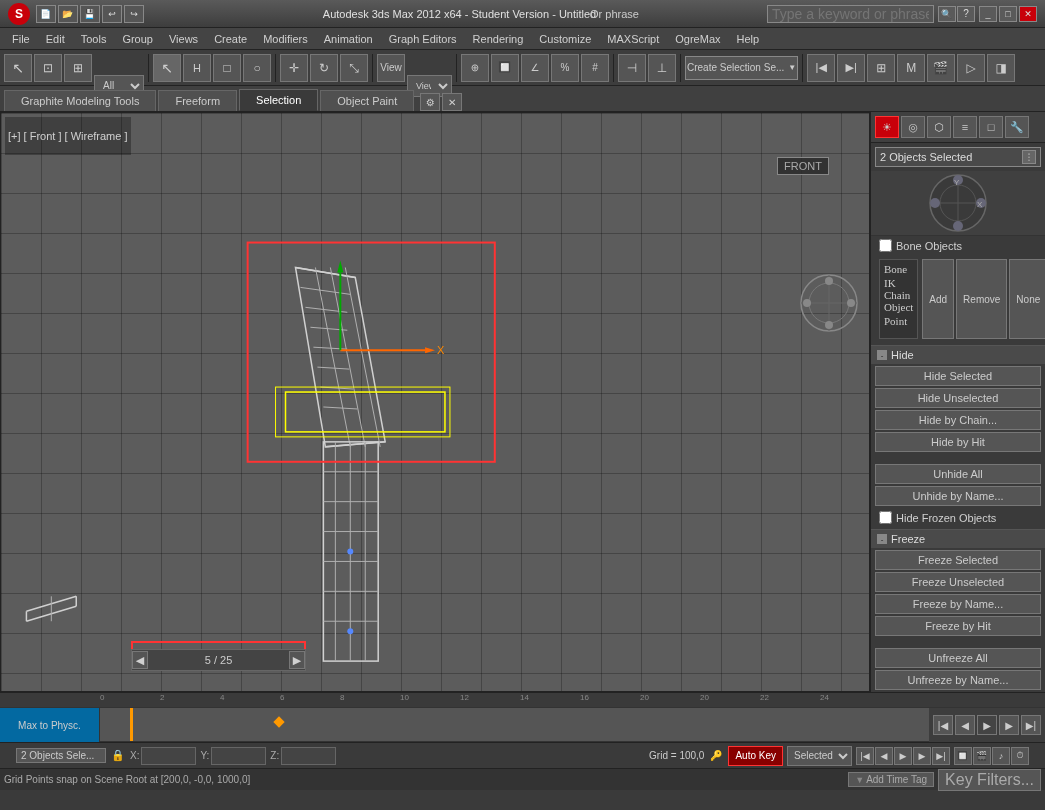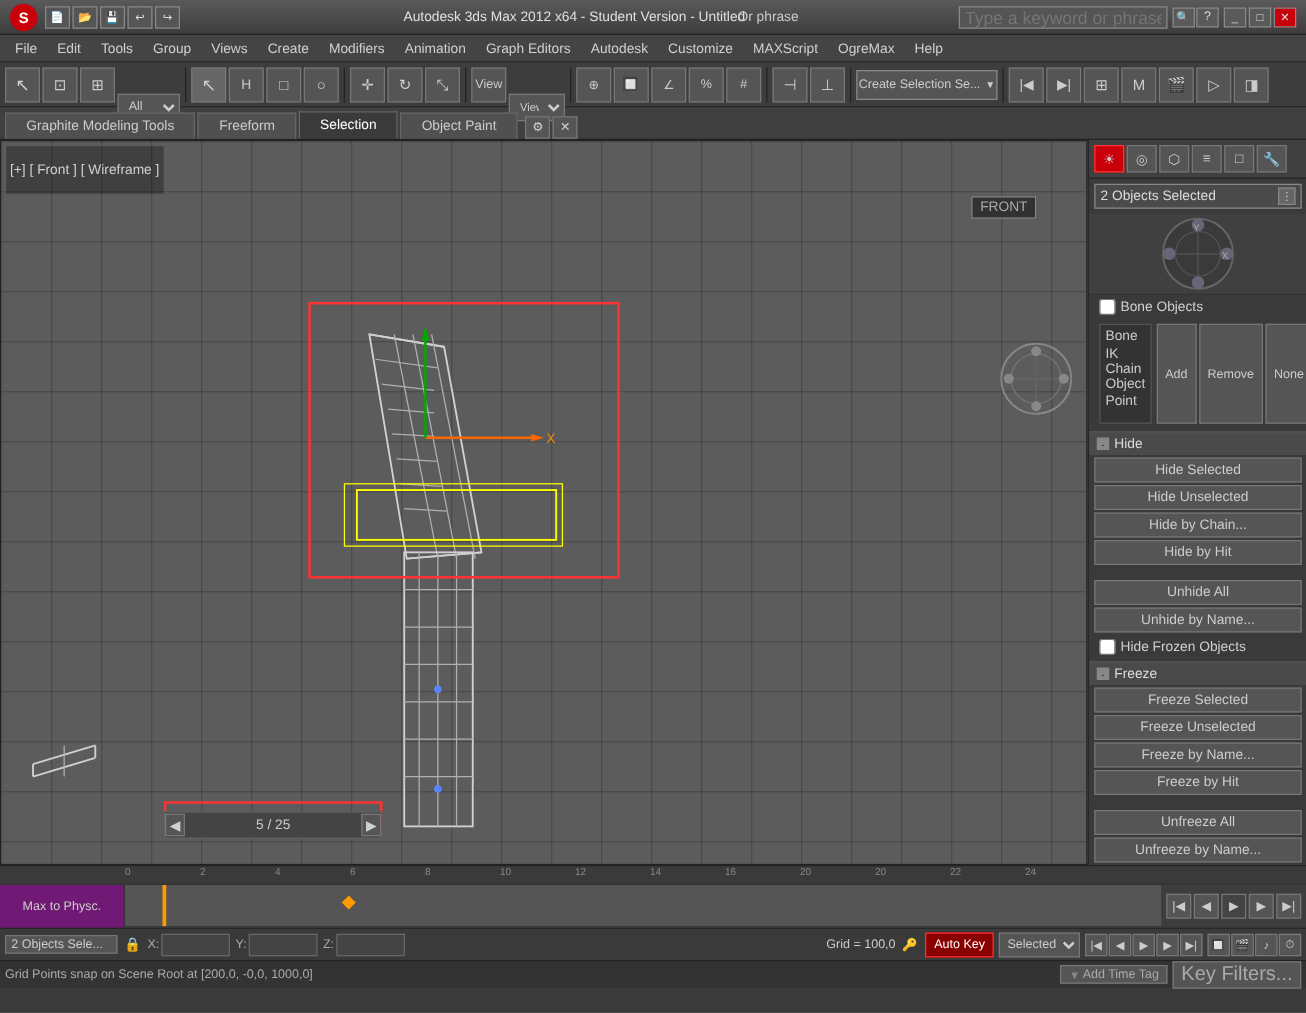--- a/index.html
+++ b/index.html
@@ -45,21 +45,21 @@
 
     .rp-section { margin: 2px 0; }
     .rp-section-header { background: #4a4a4a; padding: 3px 6px; color: #ddd; font-size: 11px; display: flex; align-items: center; border-top: 1px solid #555; }
     .rp-section-toggle { width: 10px; height: 10px; background: #888; margin-right: 4px; display: inline-flex; align-items: center; justify-content: center; font-size: 8px; color: #222; cursor: pointer; }
 
     .rp-checkbox-row { display: flex; align-items: center; padding: 3px 8px; font-size: 11px; }
     .rp-checkbox-row input { margin-right: 4px; }
 
     .rp-bone-area { display: flex; padding: 4px 8px; gap: 4px; }
     .rp-bone-list { flex: 1; background: #333; border: 1px solid #555; min-height: 80px; padding: 2px; font-size: 11px; color: #ccc; }
-    .rp-bone-list .bone-item { padding: 1px 2px; display: block; cursor: pointer; }
+    .rp-bone-list .bone-item { padding: 1px 2px; display: block; cursor: pointer; font-family: Liberation Serif, serif; }
     .rp-bone-btns { display: flex; flex-direction: row; gap: 2px; }
     .rp-bone-btn { background: #555; border: 1px solid #777; color: #ccc; font-size: 10px; padding: 2px 6px; cursor: pointer; white-space: nowrap; }
 
     .rp-button { display: block; width: calc(100% - 8px); margin: 2px 4px; background: #555; border: 1px solid #777; color: #ccc; font-size: 11px; padding: 3px 6px; cursor: pointer; text-align: center; }
 
     #status-bar { height: 24px; background: #3a3a3a; border-top: 1px solid #222; display: flex; align-items: center; padding: 0 4px; gap: 8px; font-size: 10px; color: #ccc; }
     .transport-btn { width: 20px; height: 20px; background: #555; border: 1px solid #777; display: flex; align-items: center; justify-content: center; cursor: pointer; color: #ccc; font-size: 10px; }
 
     
     #content-area { display: flex; flex: 1; }
@@ -96,21 +96,21 @@
 <div id="menu-bar">
   <div class="menu-item">File</div>
   <div class="menu-item">Edit</div>
   <div class="menu-item">Tools</div>
   <div class="menu-item">Group</div>
   <div class="menu-item">Views</div>
   <div class="menu-item">Create</div>
   <div class="menu-item">Modifiers</div>
   <div class="menu-item">Animation</div>
   <div class="menu-item">Graph Editors</div>
-  <div class="menu-item">Autodesk</div>
+  <div class="menu-item">Rendering</div>
   <div class="menu-item">Customize</div>
   <div class="menu-item">MAXScript</div>
   <div class="menu-item">OgreMax</div>
   <div class="menu-item">Help</div>
 </div>
 
 <div id="toolbar">
 
   <div class="tb-btn" style="font-size:14px;">↖</div>
   <div class="tb-btn">⊡</div>
@@ -368,40 +368,40 @@
         <span style="position:absolute;left:640px;font-size:8px;color:#888;">20</span>
         <span style="position:absolute;left:700px;font-size:8px;color:#888;">20</span>
         <span style="position:absolute;left:760px;font-size:8px;color:#888;">22</span>
         <span style="position:absolute;left:820px;font-size:8px;color:#888;">24</span>
       </div>
     </div>
   </div>
 
   <div style="display:flex;height:34px;align-items:center;">
 
-    <div style="width:100px;height:34px;background:#701a75;border-right:1px solid #333;display:flex;align-items:center;justify-content:center;cursor:pointer;font-size:10px;color:#ccc;">Max to Physc.</div>
+    <div style="width:100px;height:34px;background:#0369a1;border-right:1px solid #333;display:flex;align-items:center;justify-content:center;cursor:pointer;font-size:10px;color:#ccc;">Max to Physc.</div>
 
     <div style="flex:1;height:34px;background:#555;border-bottom:1px solid #333;position:relative;">
 
       <div style="position:absolute;left:30px;top:0;width:3px;height:100%;background:#ff9900;"></div>
 
       <div style="position:absolute;left:175px;top:10px;width:8px;height:8px;background:#ff9900;transform:rotate(45deg);"></div>
     </div>
 
     <div style="display:flex;align-items:center;gap:2px;padding:0 4px;background:#3d3d3d;height:34px;">
       <div class="transport-btn">|◀</div>
       <div class="transport-btn">◀</div>
       <div class="transport-btn" style="background:#444;">▶</div>
       <div class="transport-btn">▶</div>
       <div class="transport-btn">▶|</div>
     </div>
   </div>
 </div>
 
-<div id="status-bar" style="height:26px;background:#3a3a3a;border-top:1px solid #222;display:flex;align-items:center;padding:0 4px;gap:4px;font-size:10px;color:#ccc;">
+<div id="status-bar" style="height:26px;background:#3a3a3a;border-top:1px solid #222;display:flex;align-items:center;padding:0 16px;gap:4px;font-size:10px;color:#ccc;">
 
   <div style="background:#555;border:1px solid #777;padding:1px 4px;font-size:10px;cursor:pointer;min-width:90px;">2 Objects Sele...</div>
   <div style="width:16px;height:16px;display:flex;align-items:center;justify-content:center;font-size:11px;">🔒</div>
 
   <div style="display:flex;align-items:center;gap:2px;">
     <label style="color:#aaa;">X:</label>
     <input style="width: 55px; background: rgb(68, 68, 68); border: 1px solid rgb(102, 102, 102); color: rgb(204, 204, 204); font-size: 10px; padding: 1px 2px; height: 18px;" value="">
   </div>
   <div style="display:flex;align-items:center;gap:2px;">
     <label style="color:#aaa;">Y:</label>

